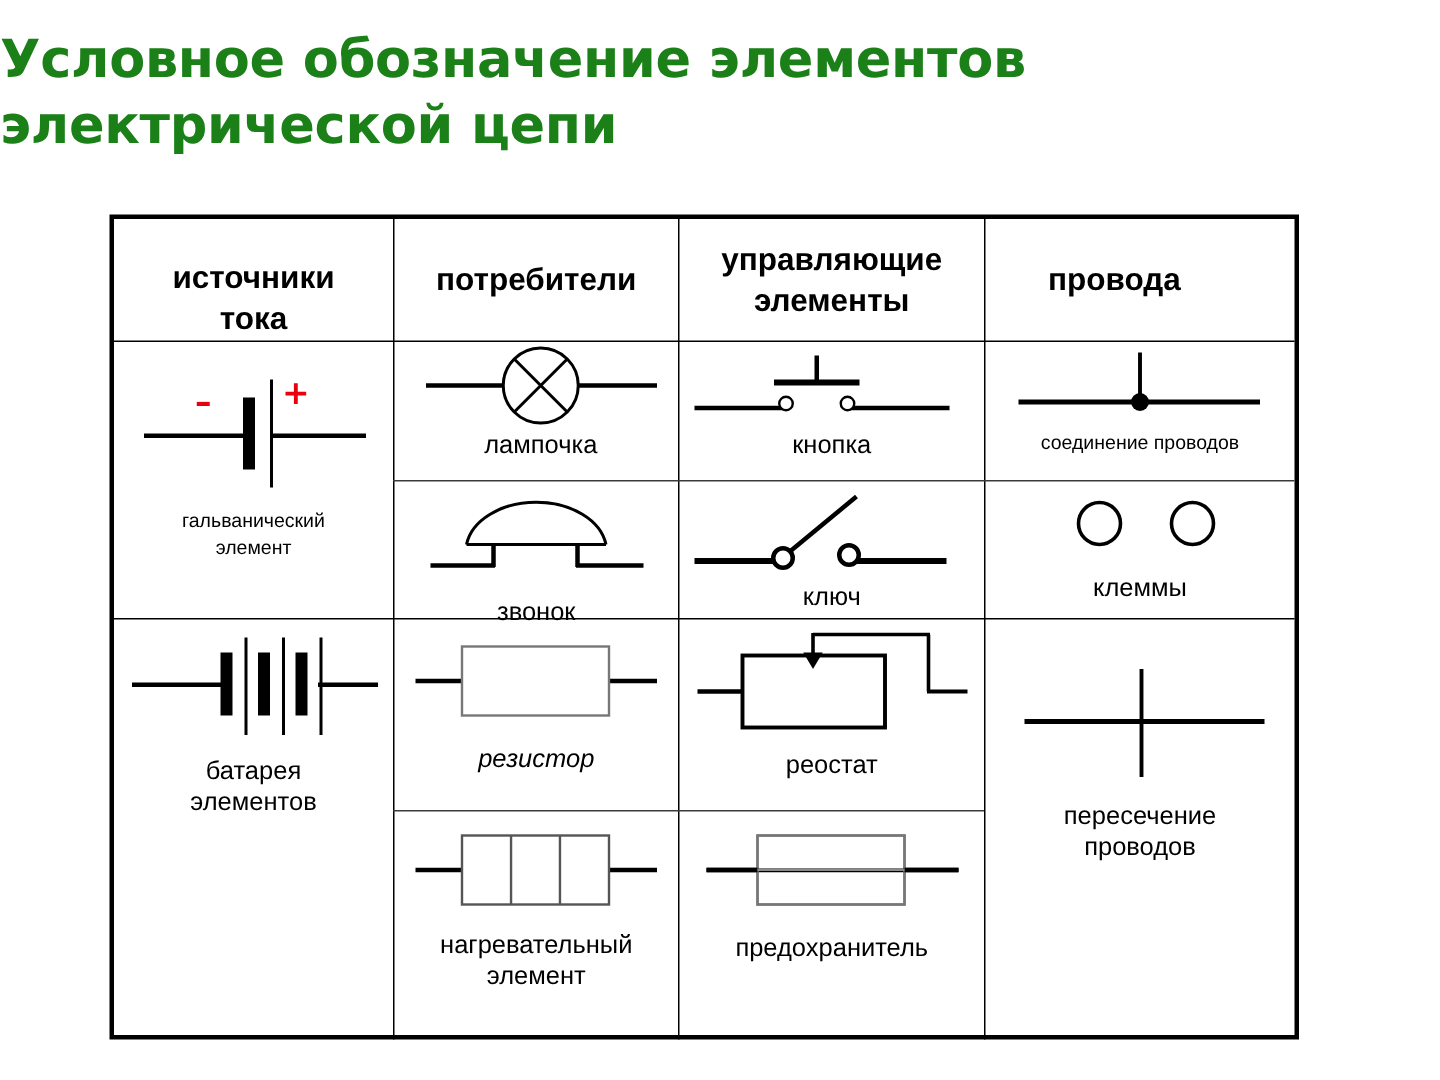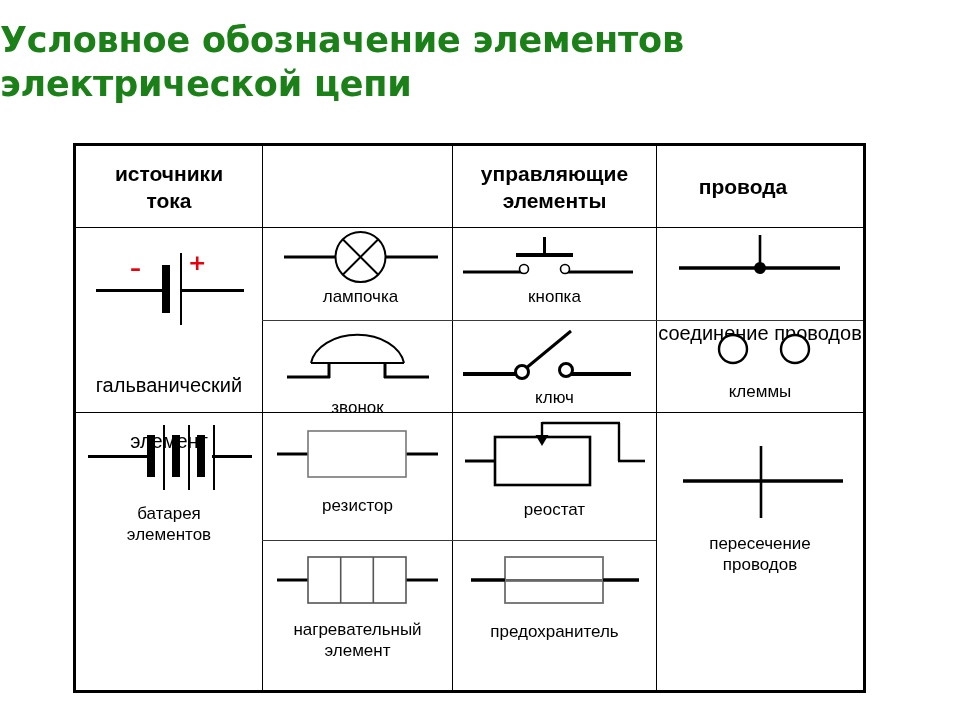--- a/index.html
+++ b/index.html
@@ -86,23 +86,22 @@
     width: 100%;
     flex: 0 0 auto;
   }
   .cap {
     text-align: center;
     font-size: 17px;
     line-height: 21px;
     width: 100%;
   }
   .cap.small {
-    font-size: 20px;
+    font-size: 13px;
     line-height: 18px;
-    margin-top: 38px;
   }
 
   
   .wire {
     position: absolute;
     background: #000000;
     height: 3px;
   }
   .bar-thick {
     position: absolute;
@@ -140,24 +139,29 @@
     <div class="vline" style="left:580px; top:0; height:547px;"></div>
 
     <div class="hline" style="left:0; top:81px; width:787px;"></div>
 
     <div class="hline light" style="left:186px; top:174px; width:601px;"></div>
 
     <div class="hline" style="left:0; top:266px; width:787px;"></div>
 
     <div class="hline light" style="left:186px; top:394px; width:394px;"></div>
 
-    <div class="cell cell-head" style="left:0; top:0; width:186px; height:81px;">
+    <div class="cell cell-head" style="left:0; top:12px; width:186px; height:81px;">
       <div>
         <div>источники</div>
         <div>тока</div>
+      </div>
+    </div>
+    <div class="cell cell-head" style="left:187px; top:0; width:189px; height:81px;">
+      <div>
+        <div>потребители</div>
       </div>
     </div>
     <div class="cell cell-head" style="left:377px; top:0; width:203px; height:81px;">
       <div>
         <div>управляющие</div>
         <div>элементы</div>
       </div>
     </div>
     <div class="cell cell-head" style="left:564px; top:0; width:206px; height:81px;">
       <div>
@@ -221,21 +225,21 @@
           <line x1="48" y1="42" x2="141" y2="42" stroke="#000" stroke-width="2"></line>
           <line x1="66" y1="42" x2="66" y2="57" stroke="#000" stroke-width="3"></line>
           <line x1="122" y1="42" x2="122" y2="57" stroke="#000" stroke-width="3"></line>
           <line x1="24" y1="56" x2="67" y2="56" stroke="#000" stroke-width="3"></line>
           <line x1="121" y1="56" x2="166" y2="56" stroke="#000" stroke-width="3"></line>
         </svg>
       </div>
       <div class="cap">звонок</div>
     </div>
 
-    <div class="cell" style="left:187px; top:267px; width:189px; height:127px;">
+    <div class="cell" style="left:187px; top:267px; width:189px; height:127px;font-style:italic;">
       <div class="sym-art" style="height:82px;">
         <svg width="189" height="82" viewBox="0 0 189 82">
           <line x1="14" y1="41" x2="45" y2="41" stroke="#000" stroke-width="3"></line>
           <line x1="143" y1="41" x2="175" y2="41" stroke="#000" stroke-width="3"></line>
           <rect x="45" y="18" width="98" height="46" fill="#fff" stroke="#777" stroke-width="1.6"></rect>
         </svg>
       </div>
       <div class="cap">резистор</div>
     </div>
 

